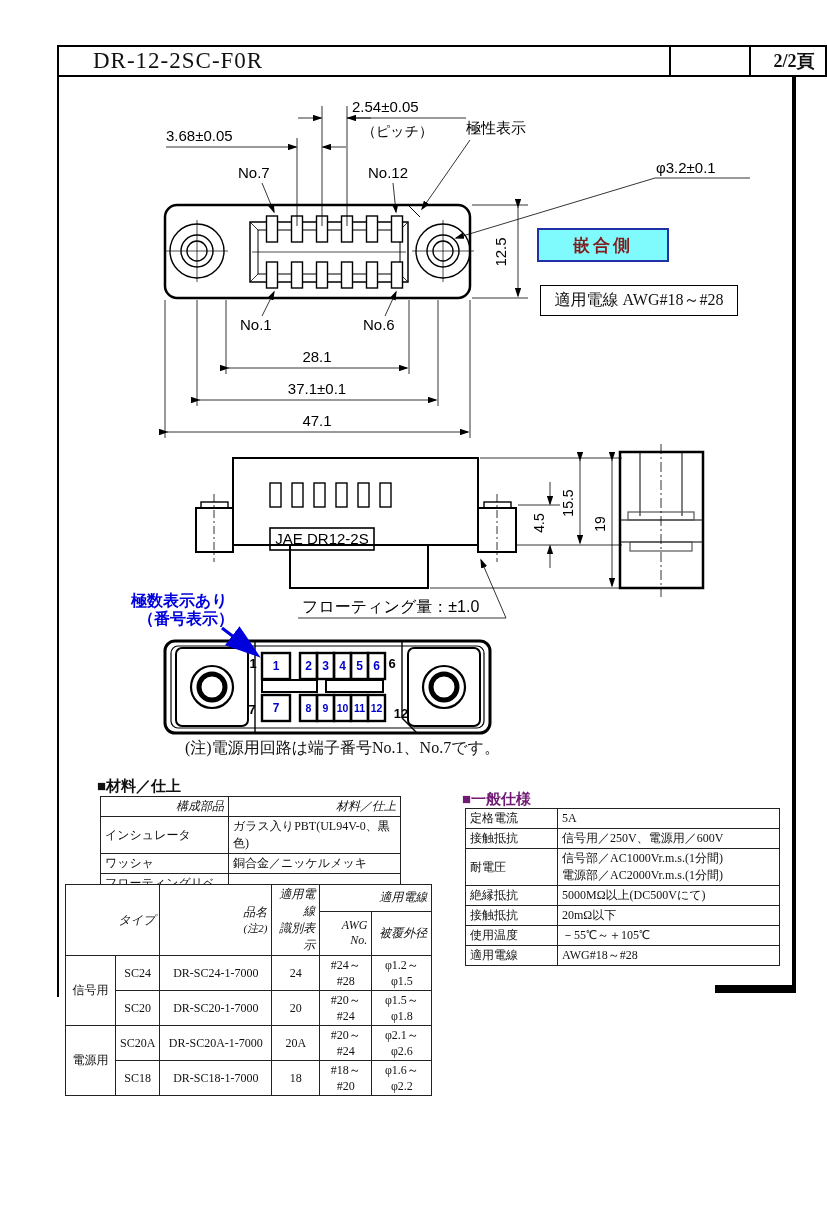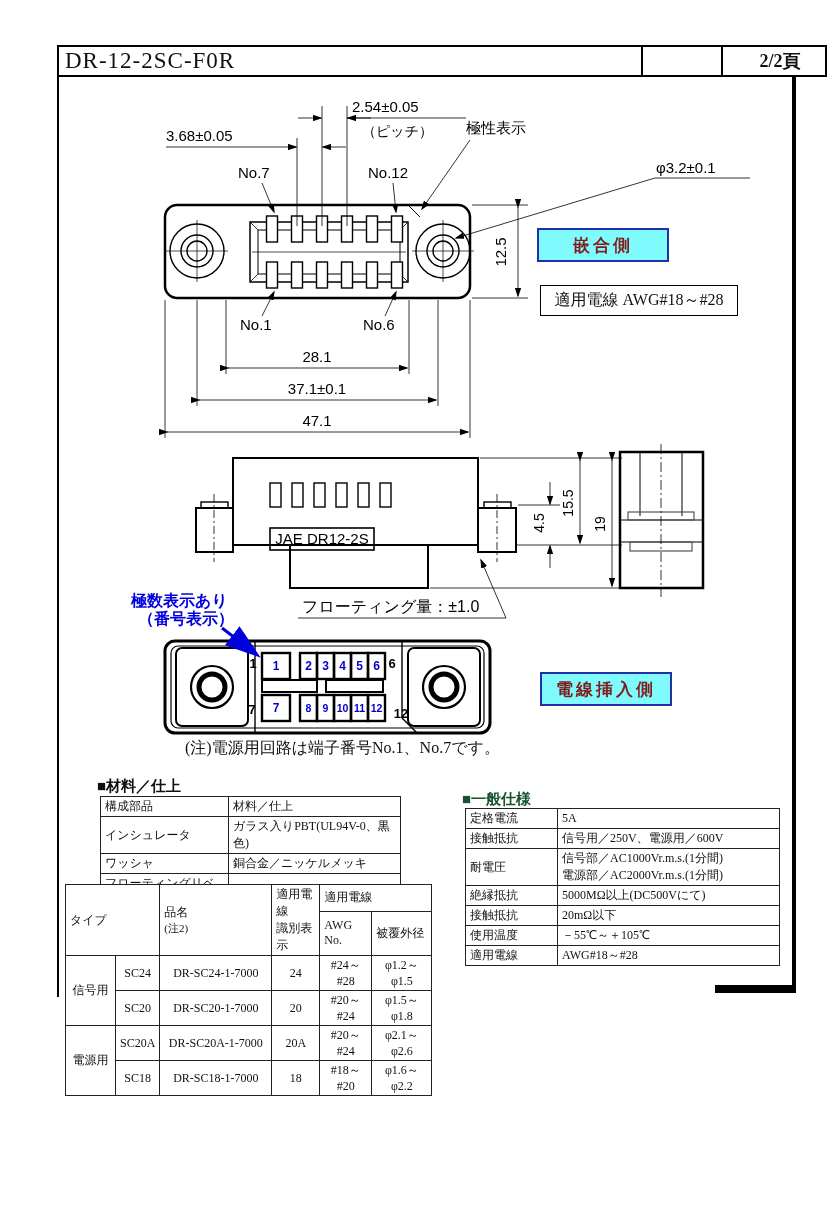--- a/index.html
+++ b/index.html
@@ -2,47 +2,47 @@
 <html><head>
 <meta charset="utf-8">
 <style>
   html,body{margin:0;padding:0;background:#fff;}
   .page{position:relative;width:827px;height:1205px;background:#fff;
         font-family:"Liberation Sans",sans-serif;color:#111;overflow:hidden;}
   
   .title-block{position:absolute;left:57px;top:45px;width:766px;height:28px;
         border:2px solid #000;display:flex;}
   .title-cell{flex:0 0 576px;border-right:2px solid #000;display:flex;align-items:center;
-        padding-left:6px;font-family:"Liberation Serif",serif;font-size:23px;letter-spacing:1px;}
+        padding-left:6px;font-family:"Liberation Serif",serif;font-size:23px;letter-spacing:1px;margin-left:28px;}
   .mid-cell{flex:0 0 78px;border-right:2px solid #000;}
   .page-cell{flex:1;display:flex;align-items:center;justify-content:center;
         font-family:"Liberation Serif",serif;font-weight:bold;font-size:18px;padding-left:12px;}
   
   .frame-left{position:absolute;left:57px;top:75px;width:2px;height:922px;background:#000;}
   .frame-right{position:absolute;left:792px;top:75px;width:4px;height:917px;background:#000;}
   .frame-bottom-bar{position:absolute;left:715px;top:985px;width:81px;height:8px;background:#000;}
   
   svg.drawing{position:absolute;left:57px;top:75px;}
   
   .cyan-box{position:absolute;background:#80fbfd;border:2px solid #2230a8;
         display:flex;align-items:center;justify-content:center;
         color:#7f1d1d;font-weight:bold;font-size:17px;letter-spacing:3px;}
   .white-box{position:absolute;background:#fff;border:1.5px solid #000;
         display:flex;align-items:center;justify-content:center;font-size:16px;
         font-family:"Liberation Serif",serif;}
   
   .note-text{position:absolute;font-size:16px;font-family:"Liberation Serif",serif;}
   
   .sec-title{position:absolute;font-size:15px;font-weight:bold;}
-  .sec-title.blue{color:#14532d;}
+  .sec-title.blue{color:#701a75;}
   table.dt{position:absolute;border-collapse:collapse;background:#fff;
         font-size:12px;font-family:"Liberation Serif",serif;}
   table.dt td,table.dt th{border:1px solid #222;padding:1px 4px;font-weight:normal;
         vertical-align:middle;}
-  table.dt th{text-align:left;}
+  table.dt th{text-align:right;font-style:italic;}
   .tc{text-align:center;}
   .small{font-size:11px;}
 </style>
 </head>
 <body>
 
 <div class="page">
 
   <div class="title-block">
     <div class="title-cell">DR-12-2SC-F0R</div>
@@ -278,21 +278,20 @@
 
     <g font-family="Liberation Sans, sans-serif">
       <text x="131" y="606" fill="#0000dd" font-weight="bold" font-size="16">極数表示あり</text>
       <text x="138" y="624" fill="#0000dd" font-weight="bold" font-size="16">（番号表示）</text>
       <line x1="222" y1="628" x2="256" y2="654" stroke="#0000dd" stroke-width="3" marker-end="url(#arrblue)"></line>
     </g>
   </svg>
 
   <div class="cyan-box" style="left:537px;top:228px;width:128px;height:30px;">嵌合側</div>
   <div class="white-box" style="left:540px;top:285px;width:196px;height:29px;">適用電線 AWG#18～#28</div>
-  <div class="cyan-box" style="left:540px;top:672px;width:128px;height:30px;">電線挿入側</div>
 
   <div class="note-text" style="left:185px;top:738px;">(注)電源用回路は端子番号No.1、No.7です。</div>
 
   <div class="sec-title" style="left:97px;top:777px;">■材料／仕上</div>
   <table class="dt" style="left:100px;top:796px;">
     <colgroup>
         <col style="width:128px">
         <col style="width:172px">
       </colgroup>
     <tbody>

